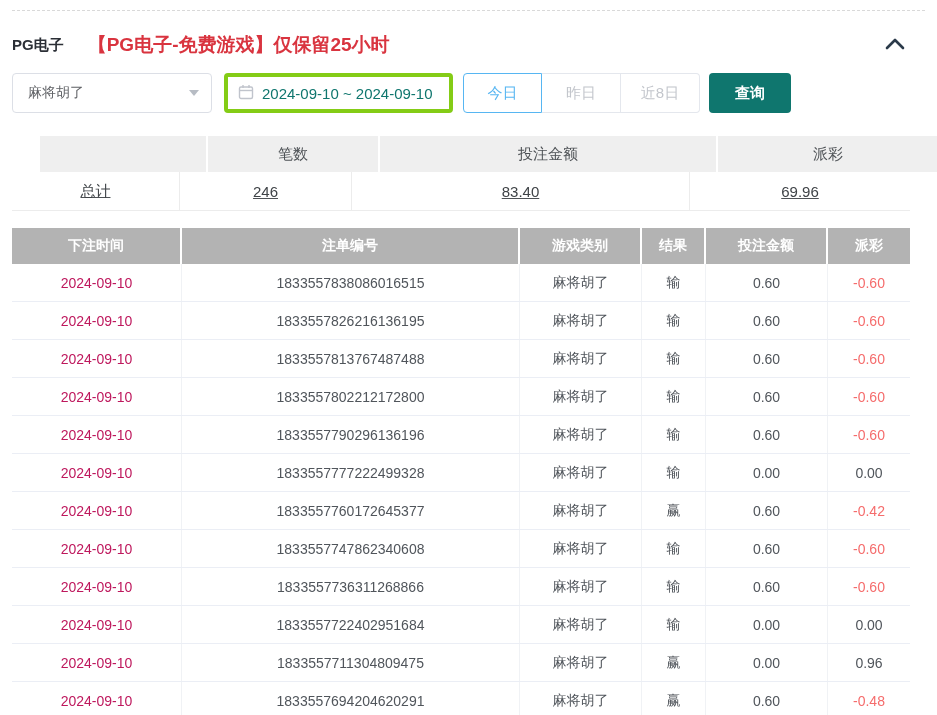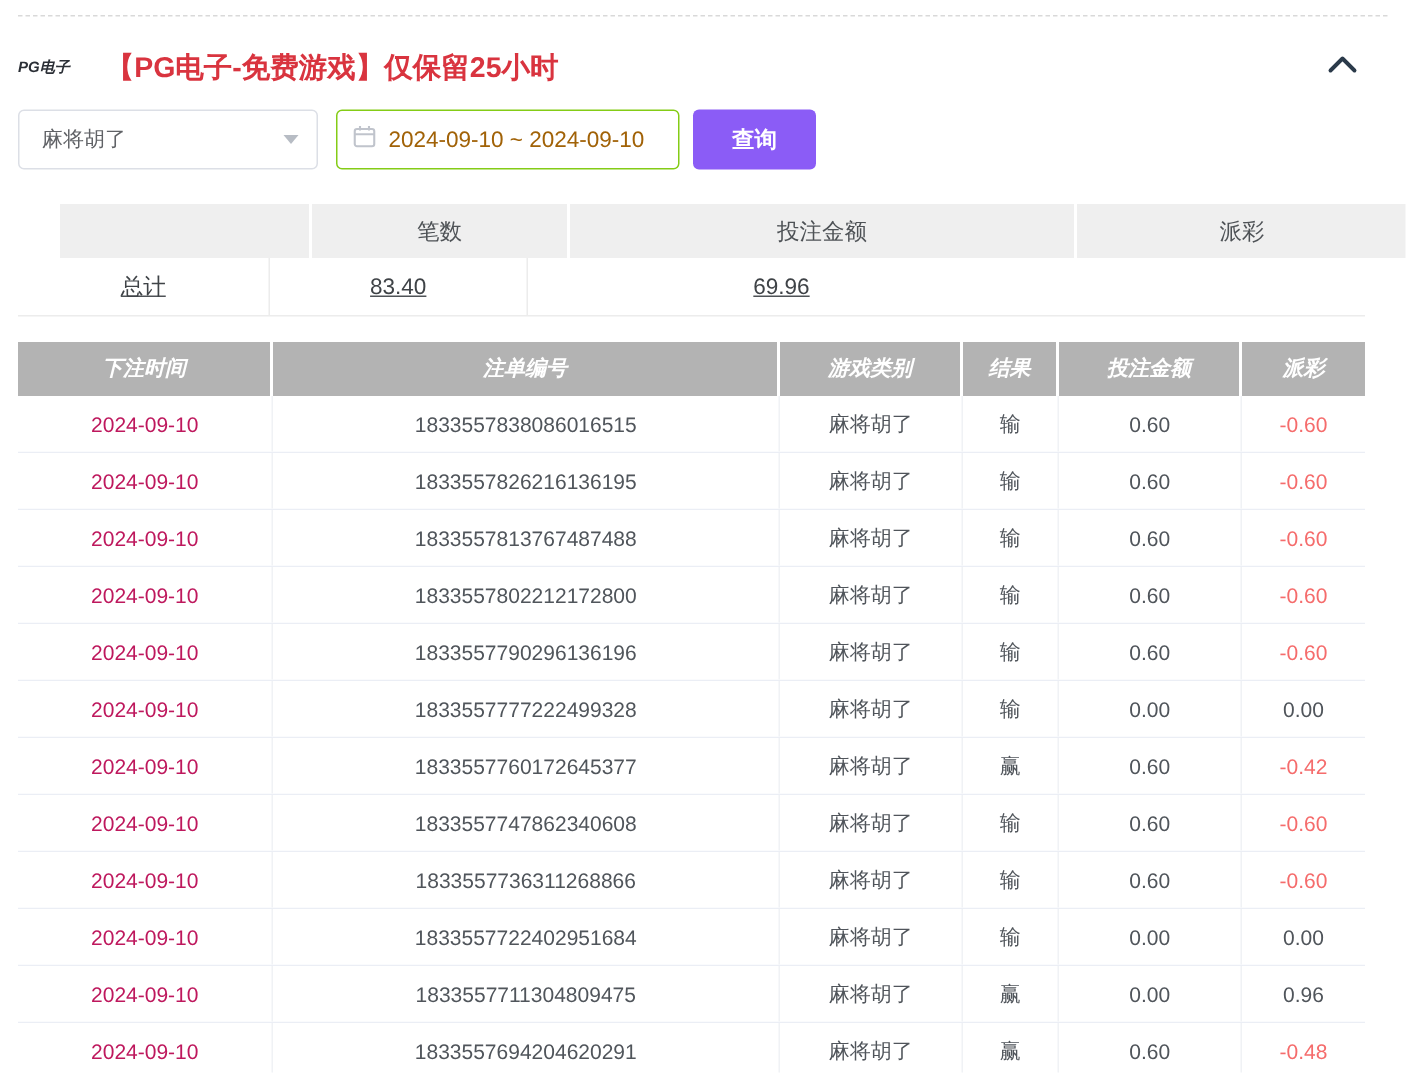--- a/index.html
+++ b/index.html
@@ -10,60 +10,60 @@
     position: relative;
   }
   .dashed-divider {
     position: absolute; top: 10px; left: 12px; width: 913px; height: 0;
     border-top: 1px dashed #d9d9d9;
   }
   .panel-header {
     position: absolute; top: 32px; left: 12px; width: 898px;
     display: flex; align-items: center;
   }
-  .panel-title { font-size: 10px; font-weight: bold; color: #2b2f36; font-style: italic; }
+  .panel-title { font-size: 15px; font-weight: bold; color: #2b2f36; }
   .panel-notice { font-size: 19px; font-weight: bold; color: #d9343f; margin-left: 24px; }
   .collapse-btn {
     margin-left: auto; cursor: pointer; display: flex; align-items: center;
     padding: 4px;
   }
   .filters {
     position: absolute; top: 73px; left: 12px; width: 898px; height: 40px;
     display: flex; align-items: stretch;
   }
   .game-select {
     width: 200px; height: 40px; border: 1px solid #dcdfe6; border-radius: 4px;
     background: #fff; display: flex; align-items: center; padding: 0 12px 0 15px;
     font-size: 14px; color: #606266; cursor: pointer;
   }
   .game-select .caret {
     margin-left: auto; width: 0; height: 0;
     border-left: 5px solid transparent; border-right: 5px solid transparent;
     border-top: 6px solid #b7bcc4;
   }
   .date-input {
-    margin-left: 12px; width: 229px; height: 40px; border: 1px solid #84cc16;
+    margin-left: 12px; width: 229px; height: 40px; border: 4px solid #84cc16;
     border-radius: 4px; background: #fff; display: flex; align-items: center;
-    padding: 0 10px; font-size: 15px; color: #a16207; cursor: pointer;
+    padding: 0 10px; font-size: 15px; color: #0f766e; cursor: pointer;
   }
   .date-input svg { margin-right: 8px; flex: none; }
   .btn-group { margin-left: 10px; display: flex; }
   .range-btn {
     width: 79px; height: 40px; background: #fff; border: 1px solid #e4e7ed;
     border-left-width: 0; font-size: 15px; color: #c3c6cc; cursor: pointer;
     display: flex; align-items: center; justify-content: center;
     font-family: inherit;
   }
   .range-btn:first-child { border-left-width: 1px; border-radius: 4px 0 0 4px; }
   .range-btn:last-child { border-radius: 0 4px 4px 0; }
   .range-btn.active {
     border: 1px solid #57b6f2; color: #57b6f2; position: relative; z-index: 1;
   }
   .query-btn {
-    margin-left: 9px; width: 82px; height: 40px; background: #8b5cf6;
+    margin-left: 9px; width: 82px; height: 40px; background: #0f766e;
     border: none; border-radius: 4px; color: #fff; font-size: 15px;
     font-weight: bold; cursor: pointer; font-family: inherit;
   }
   
   .summary-table { position: absolute; top: 136px; left: 12px; width: 898px; font-size: 15px; }
   .summary-head { display: grid; grid-template-columns: 168px 172px 338px 220px; height: 36px; padding-left: 28px; }
   .summary-head .th {
     background: #efefef; display: flex; align-items: center; justify-content: center;
     color: #4e5256; border-right: 2px solid #fff;
   }
@@ -78,21 +78,20 @@
     border-right: 1px solid #ececec; background: #fff;
   }
   .summary-body .td:last-child { border-right: none; }
   
   .bet-table { position: absolute; top: 228px; left: 12px; width: 898px; font-size: 14px; }
   .bet-head { display: grid; grid-template-columns: 170px 338px 122px 64px 122px 82px; height: 36px; }
   .bet-head .th {
     background: #b3b3b3; color: #fff; font-weight: bold;
     display: flex; align-items: center; justify-content: center;
     border-right: 2px solid #fff;
-    font-style: italic;
   }
   .bet-head .th:last-child { border-right: none; }
   .trow {
     display: grid; grid-template-columns: 170px 338px 122px 64px 122px 82px; height: 38px;
     border-bottom: 1px solid #ebeef5;
   }
   .trow .td {
     display: flex; align-items: center; justify-content: center;
     color: #50555b; border-right: 1px solid #f0f2f5; background: #fff;
     overflow: hidden; white-space: nowrap;
@@ -127,32 +126,38 @@
     <span>
       <svg width="16" height="16" viewBox="0 0 16 16">
           <rect x="1.5" y="3" width="13" height="11.5" rx="1.5" fill="none" stroke="#c0c4cc" stroke-width="1.4"></rect>
           <line x1="1.5" y1="6.5" x2="14.5" y2="6.5" stroke="#c0c4cc" stroke-width="1.4"></line>
           <line x1="5" y1="1" x2="5" y2="4" stroke="#c0c4cc" stroke-width="1.4"></line>
           <line x1="11" y1="1" x2="11" y2="4" stroke="#c0c4cc" stroke-width="1.4"></line>
         </svg>
     </span>
     <span>2024-09-10 ~ 2024-09-10</span>
   </div>
+  <div class="btn-group">
+    <button class="range-btn active">今日</button>
+    <button class="range-btn">昨日</button>
+    <button class="range-btn">近8日</button>
+  </div>
   <button class="query-btn">查询</button>
 </div>
 
 <div class="summary-table">
   <div class="summary-head">
     <div class="th"></div>
     <div class="th">笔数</div>
     <div class="th">投注金额</div>
     <div class="th">派彩</div>
   </div>
   <div class="summary-body">
     <div class="td">总计</div>
+    <div class="td">246</div>
     <div class="td">83.40</div>
     <div class="td">69.96</div>
   </div>
 </div>
 
 <div class="bet-table">
   <div class="bet-head">
     <div class="th">下注时间</div>
     <div class="th">注单编号</div>
     <div class="th">游戏类别</div>

